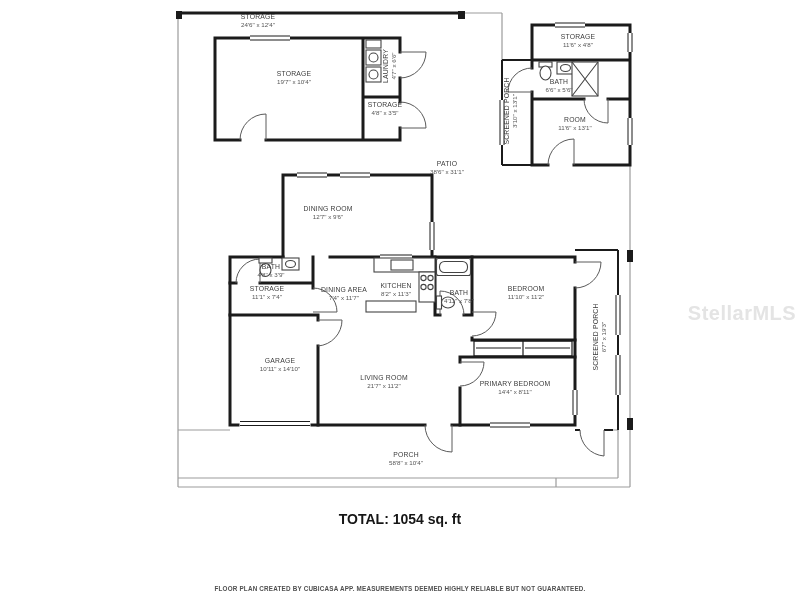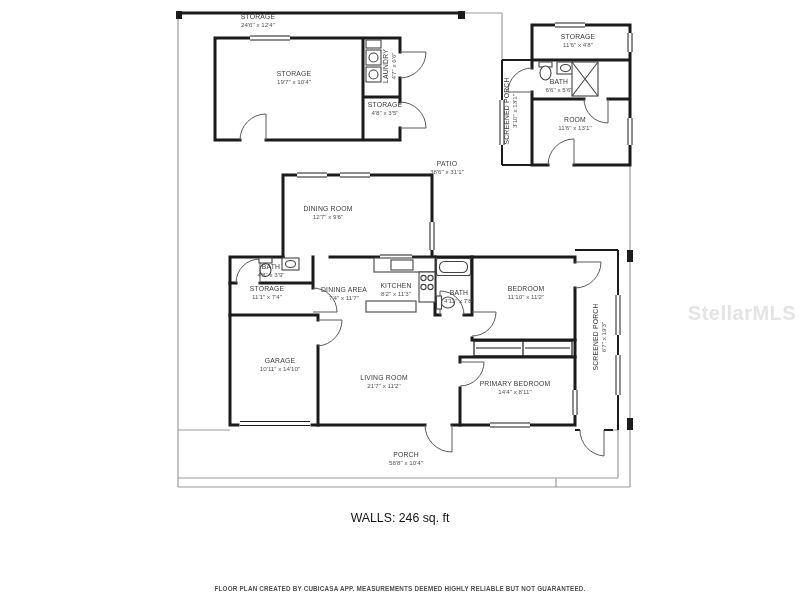--- a/index.html
+++ b/index.html
@@ -262,18 +262,18 @@
   <div class="rd">6'7" x 19'3"</div>
 </div>
 <div class="rl" style="left:406px;top:459px">
   <div class="rn">PORCH</div>
   <div class="rd">58'8" x 10'4"</div>
 </div>
 
 <div class="watermark">StellarMLS</div>
 
 <div class="summary">
-  <div class="line">WALLS: 246 sq. ft</div>
+  <div class="total">TOTAL: 1054 sq. ft</div>
 </div>
 
 <div class="disclaimer">FLOOR PLAN CREATED BY CUBICASA APP. MEASUREMENTS DEEMED HIGHLY RELIABLE BUT NOT GUARANTEED.</div>
 
 </div>
 
 </body></html>

